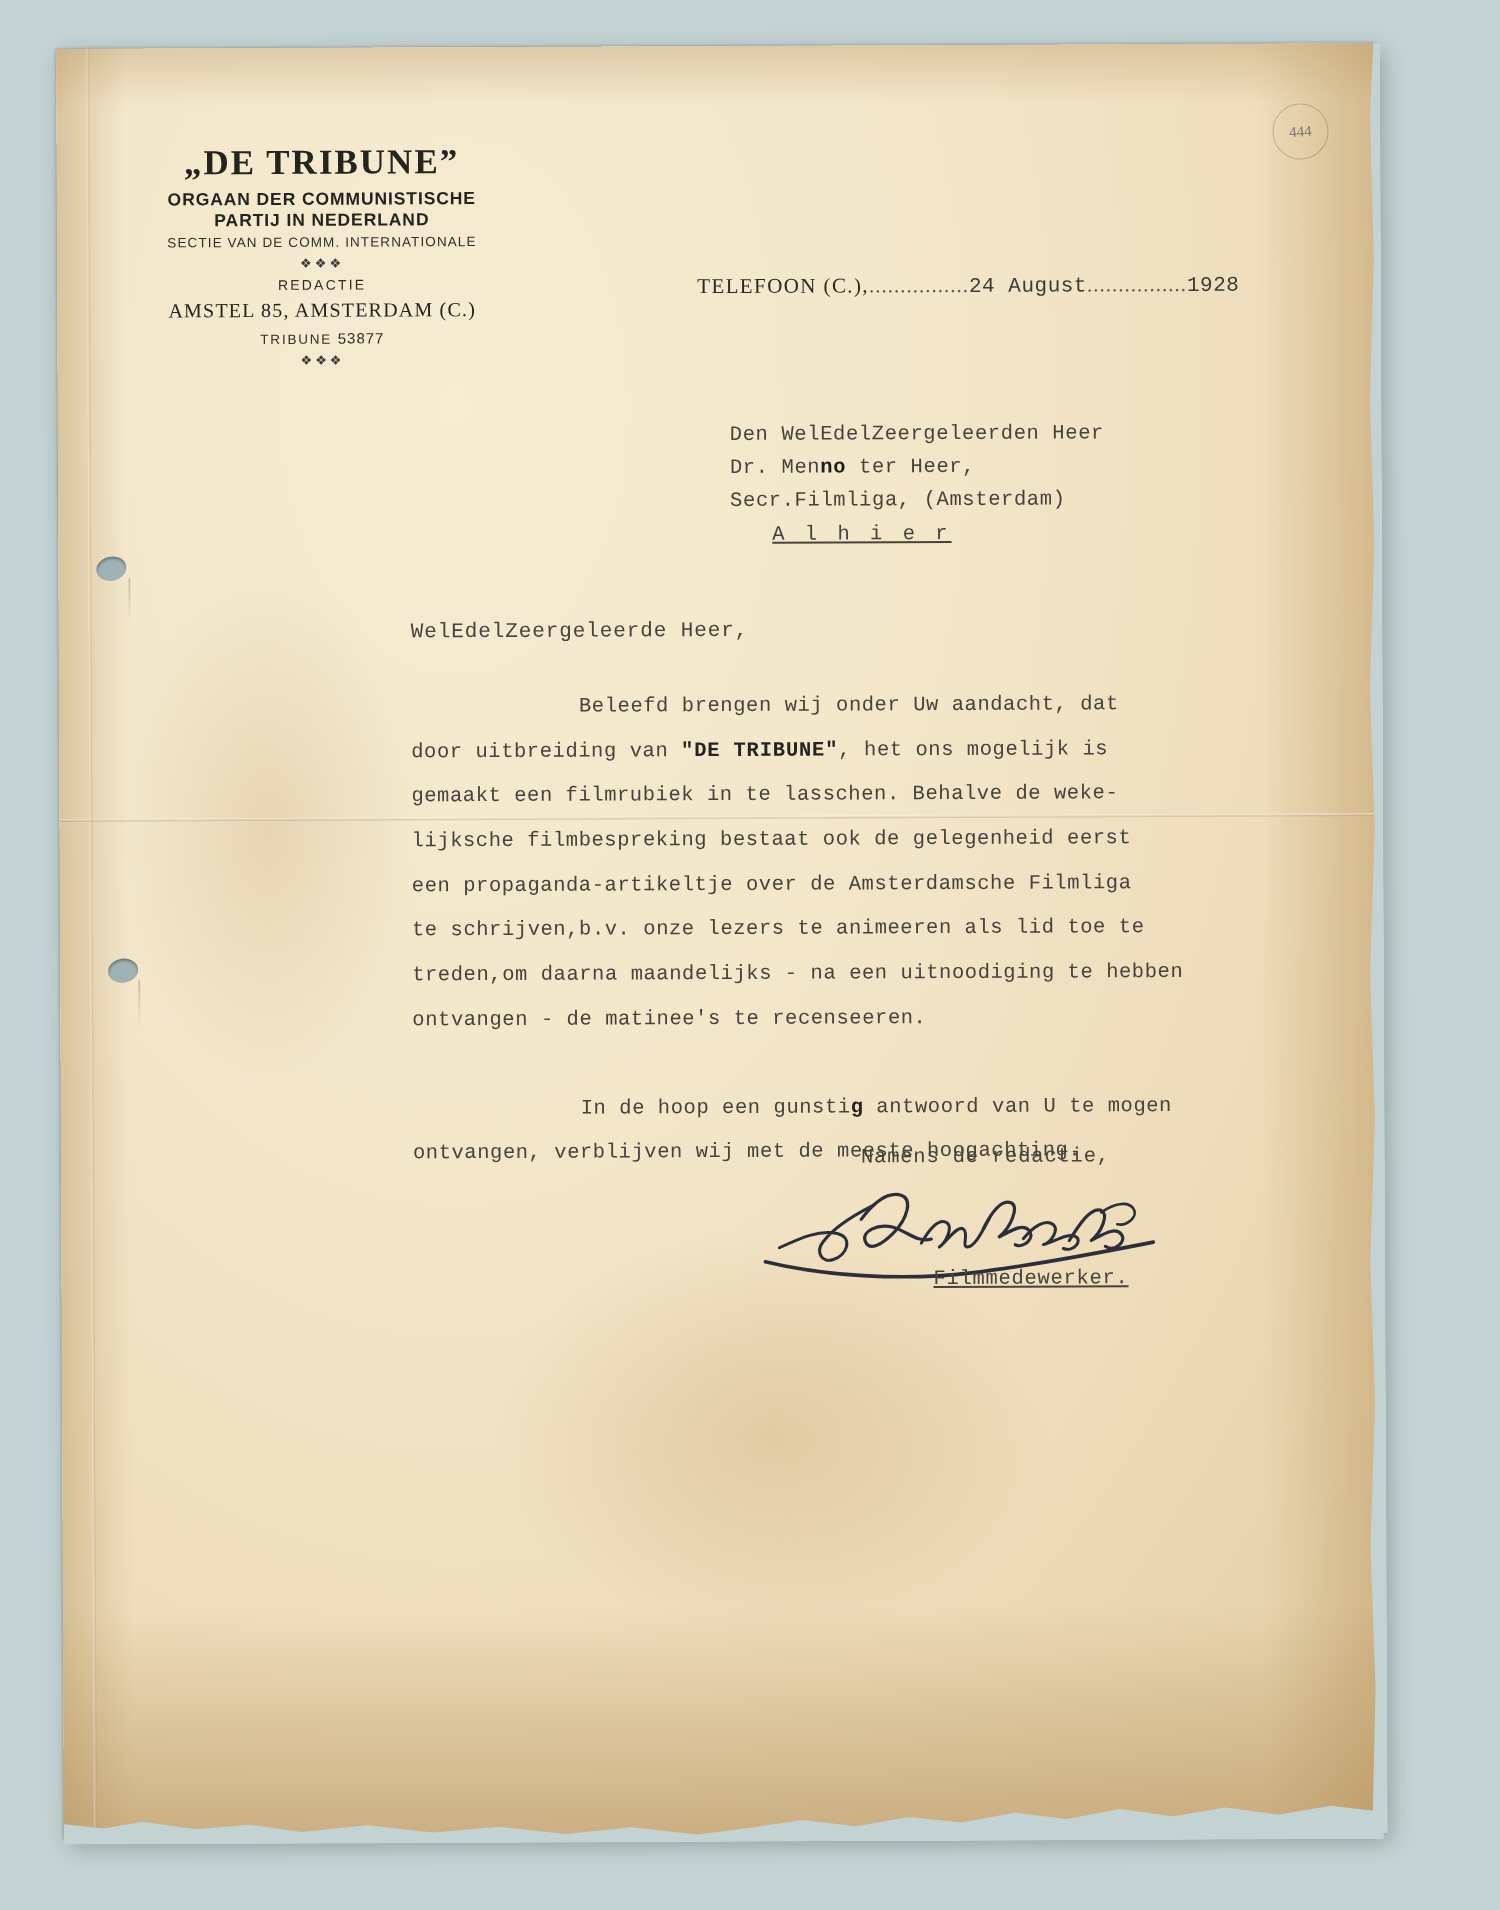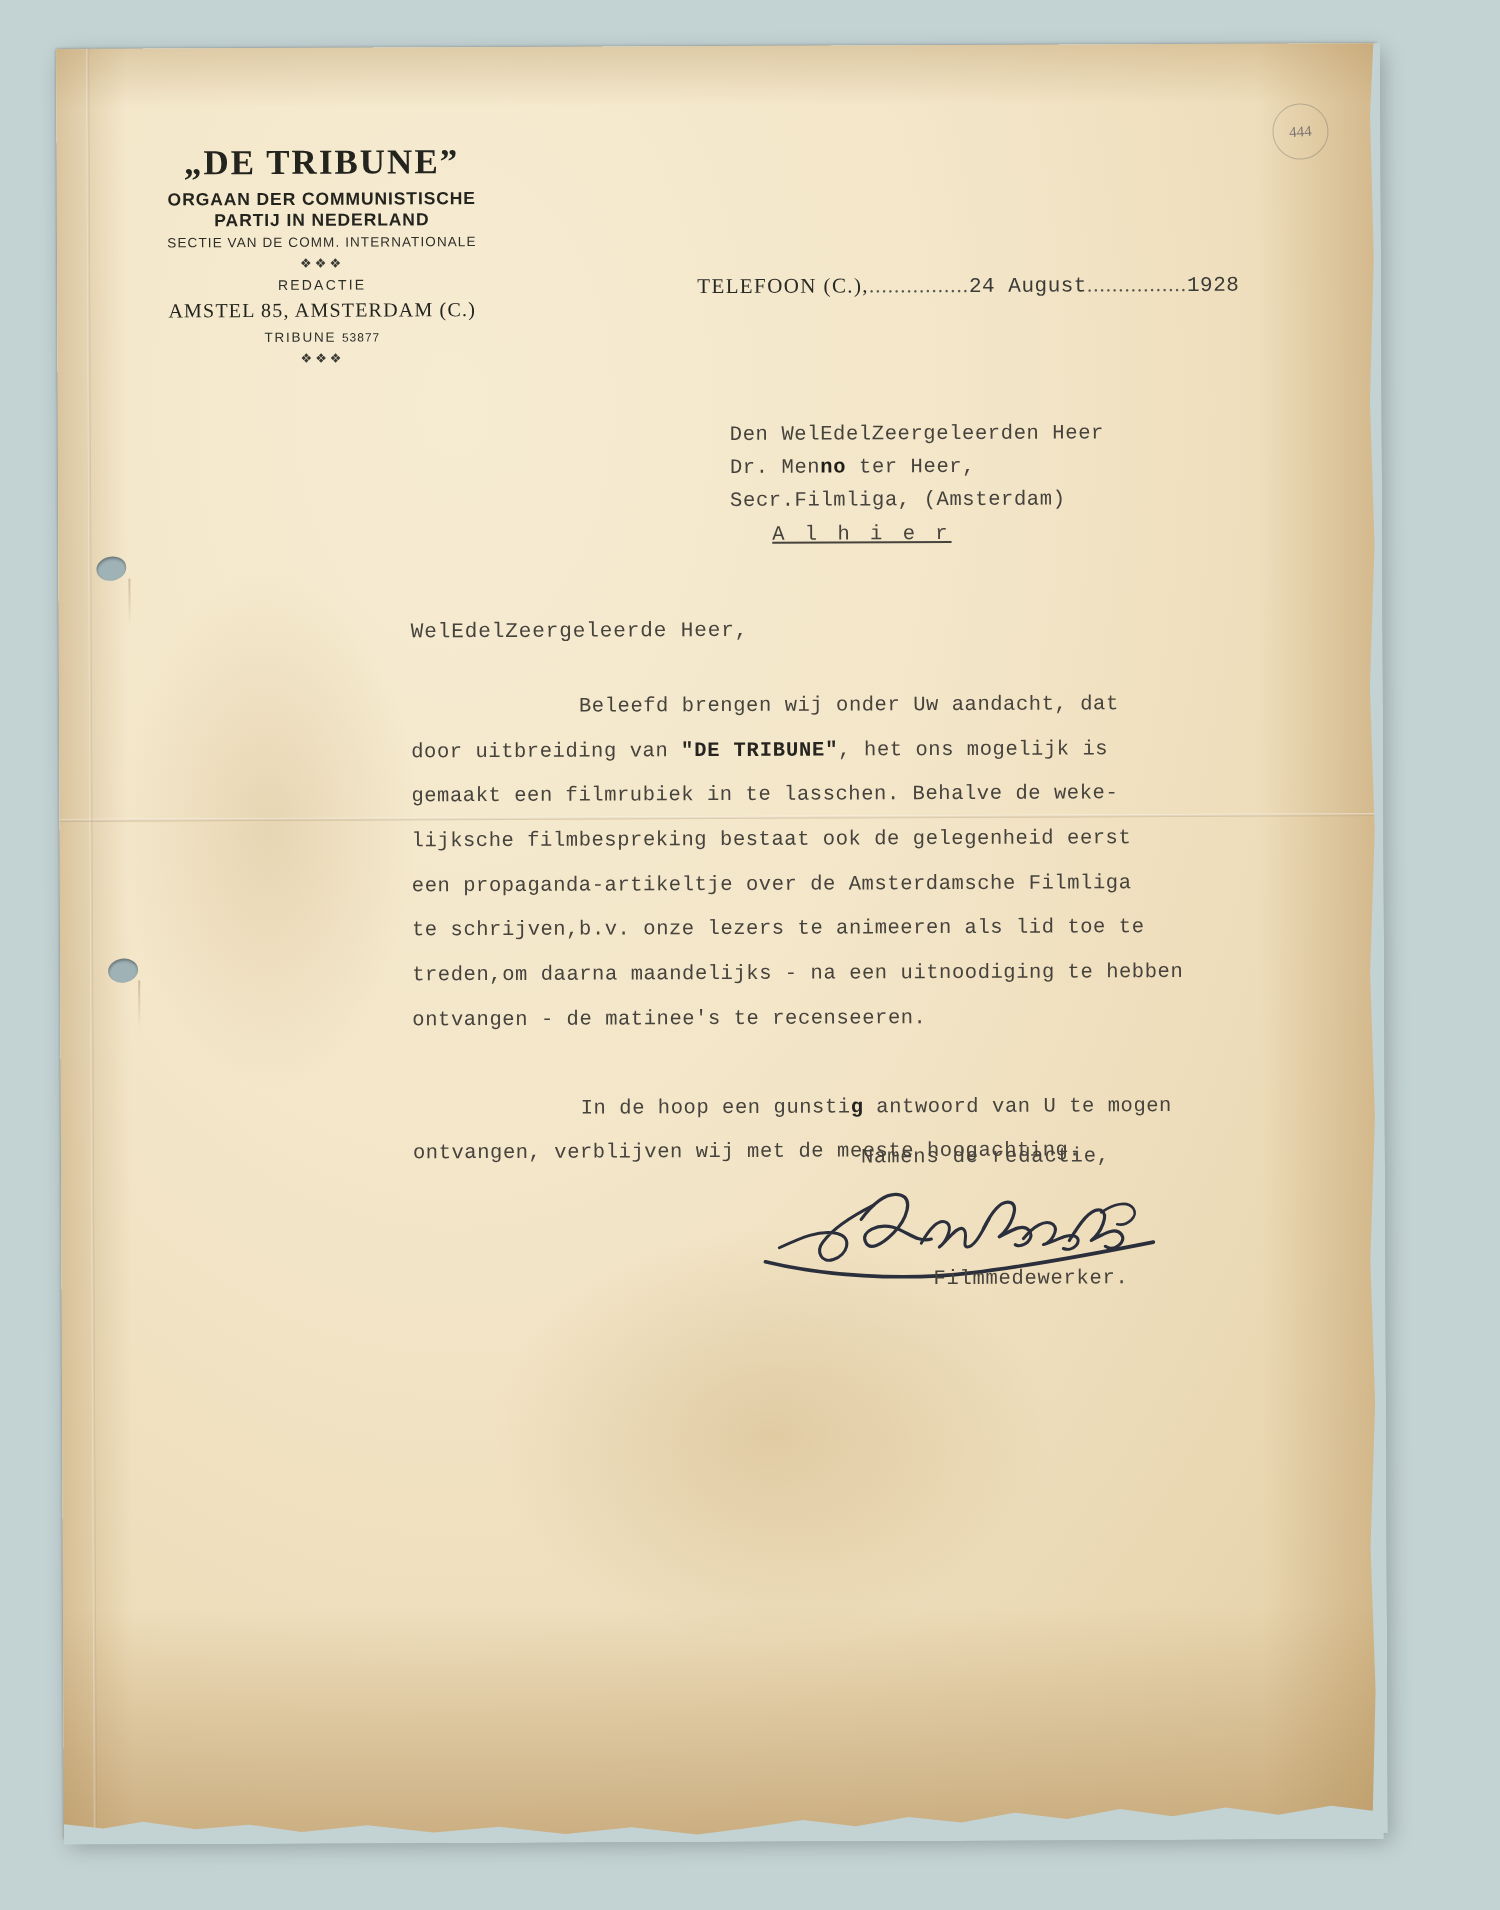--- a/index.html
+++ b/index.html
@@ -163,21 +163,21 @@
     letter-spacing: 1.2px;
     color: #24241f;
   }
   #letterhead .phone {
     font-family: "Liberation Sans", sans-serif;
     font-size: 13.5px;
     letter-spacing: 1.8px;
     margin-top: 8px;
     color: #2d2d28;
   }
-  #letterhead .phone .num { font-size: 12px; letter-spacing: 1px; margin-top: 36px; }
+  #letterhead .phone .num { font-size: 15px; letter-spacing: 1px; margin-top: 36px; }
 
   
   #dateline {
     position: absolute;
     left: 640px;
     top: 228px;
     font-family: "Liberation Serif", serif;
     font-size: 21px;
     letter-spacing: 1px;
     color: #2a2a25;
@@ -254,20 +254,21 @@
   }
   #signature svg { display: block; }
   #signature-role {
     position: absolute;
     left: 872px;
     top: 1222px;
     font-family: "Liberation Mono", monospace;
     font-size: 20.5px;
     letter-spacing: 0.7px;
     color: #46423c;
+    text-decoration: underline;
   }
 
   
   #archive-stamp {
     position: absolute;
     right: 48px;
     top: 60px;
     width: 54px;
     height: 54px;
     border-radius: 50%;

